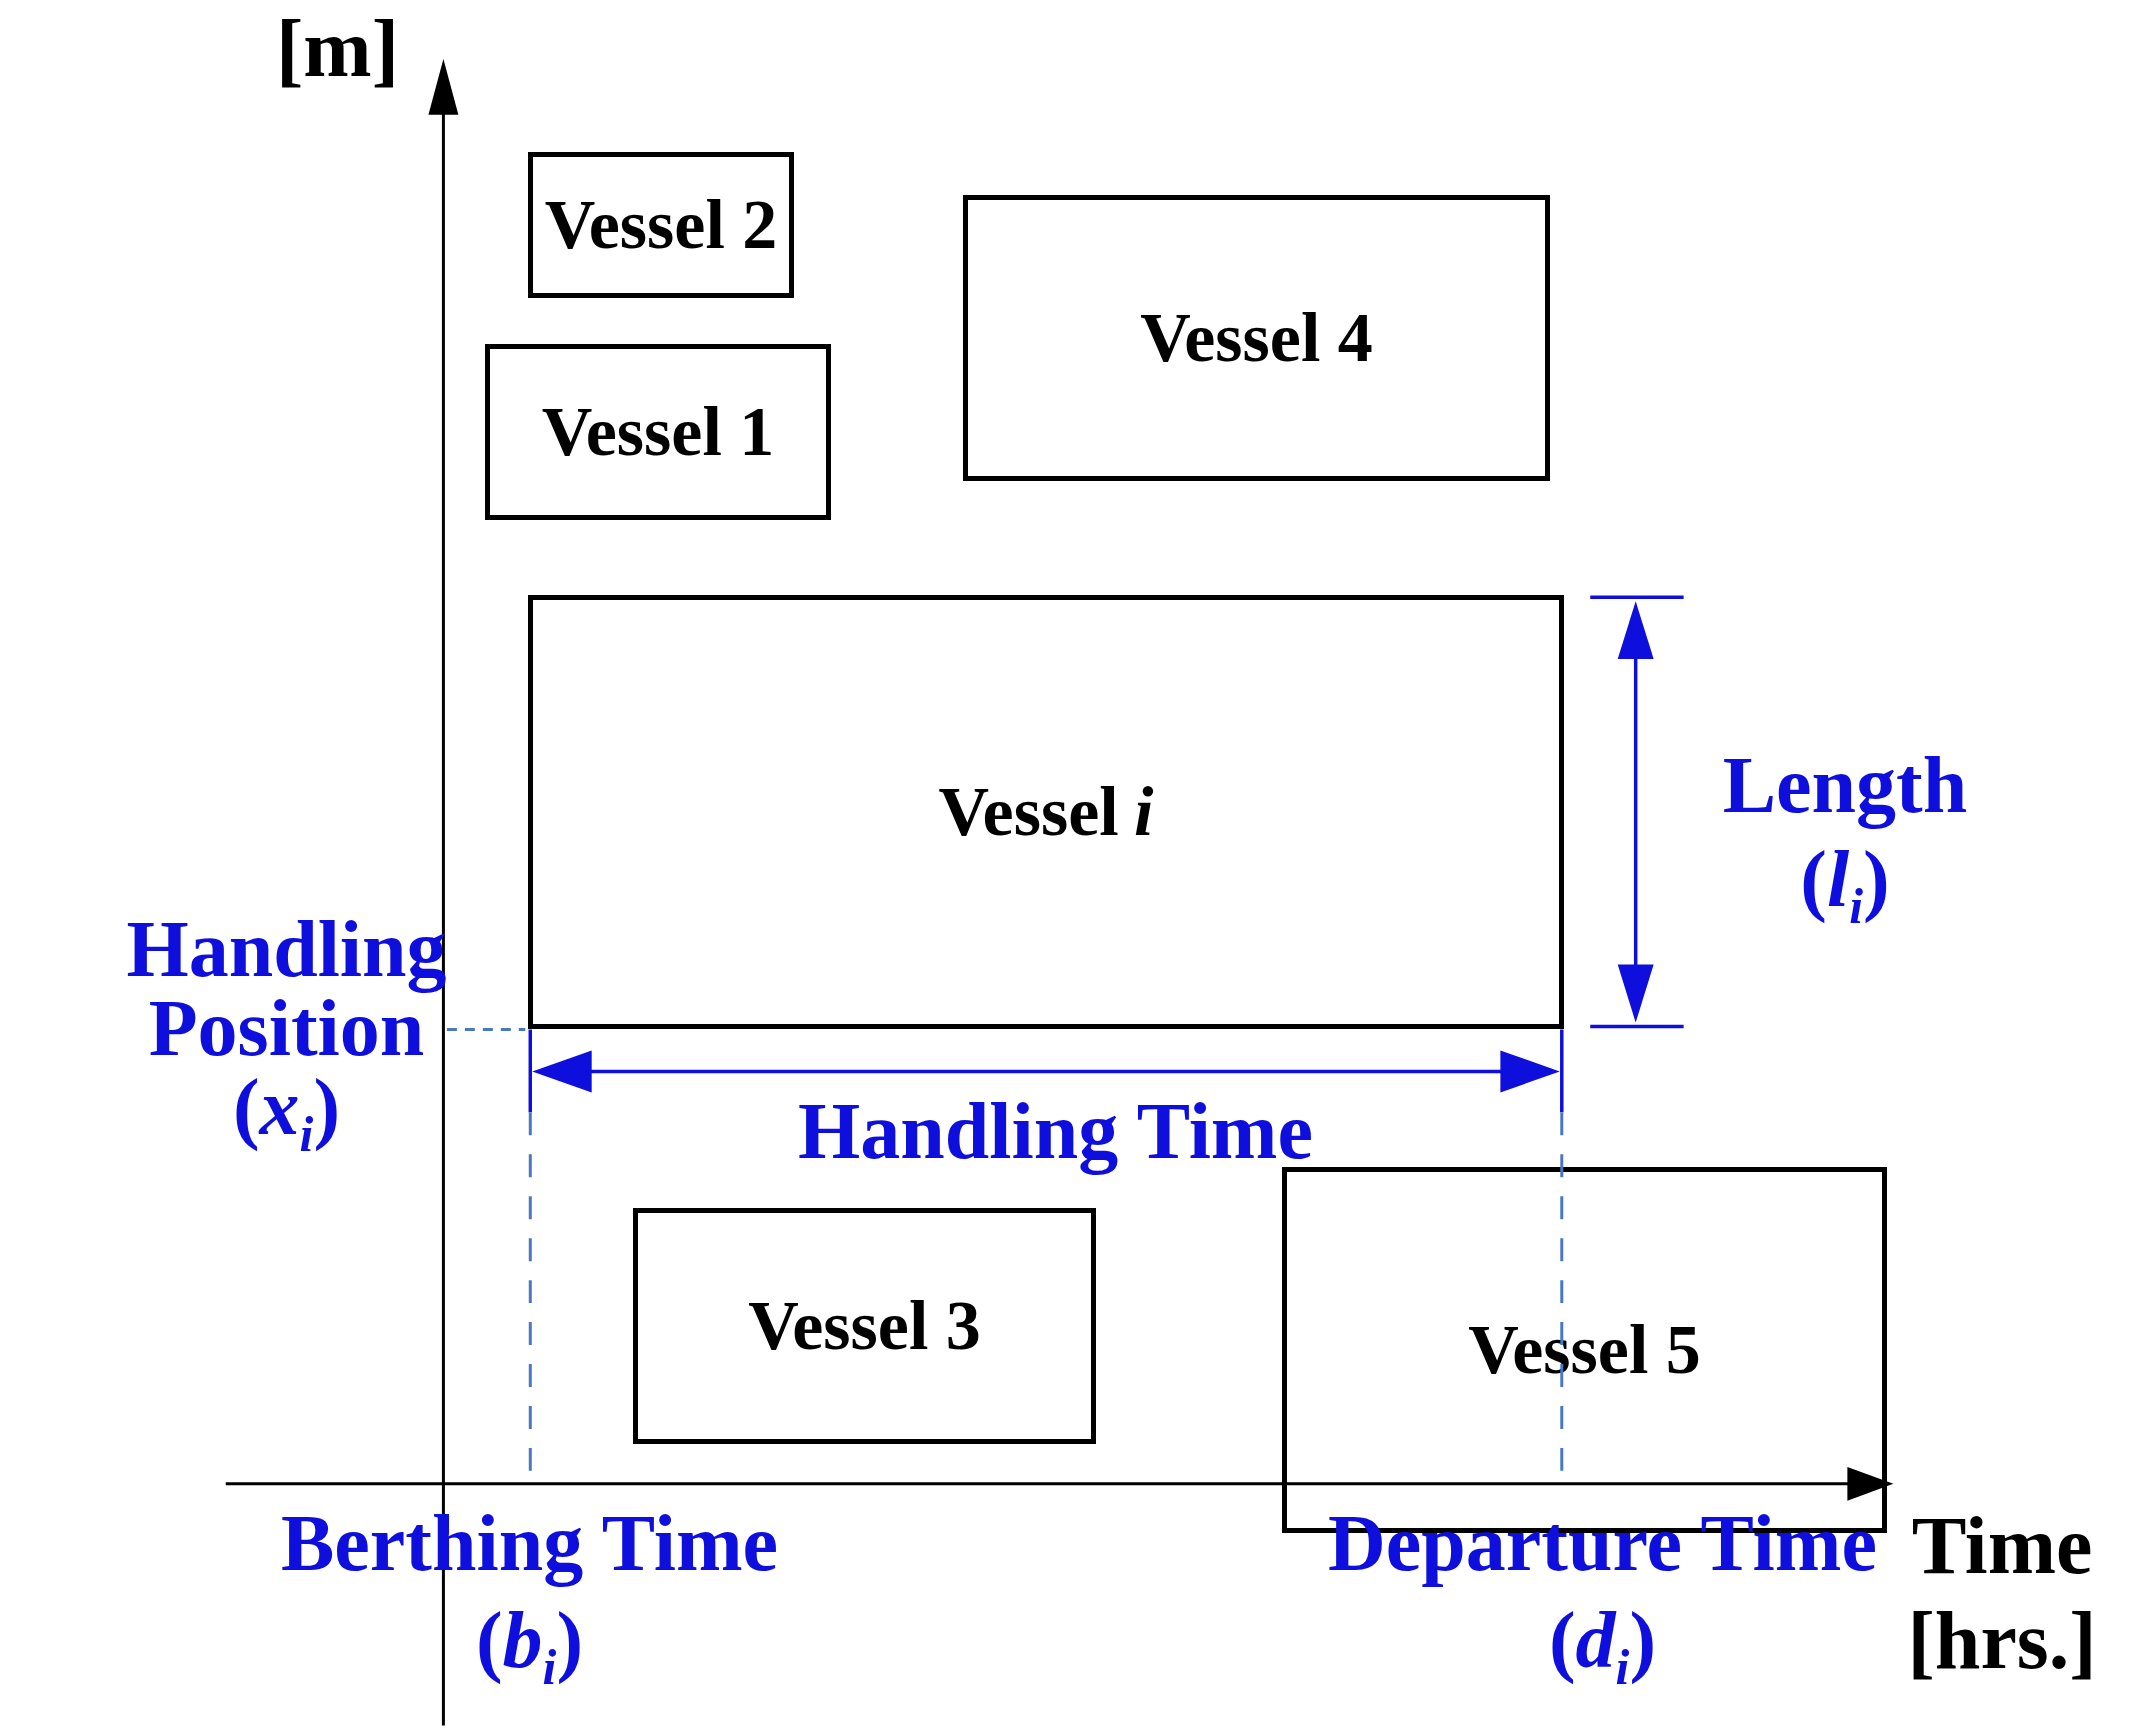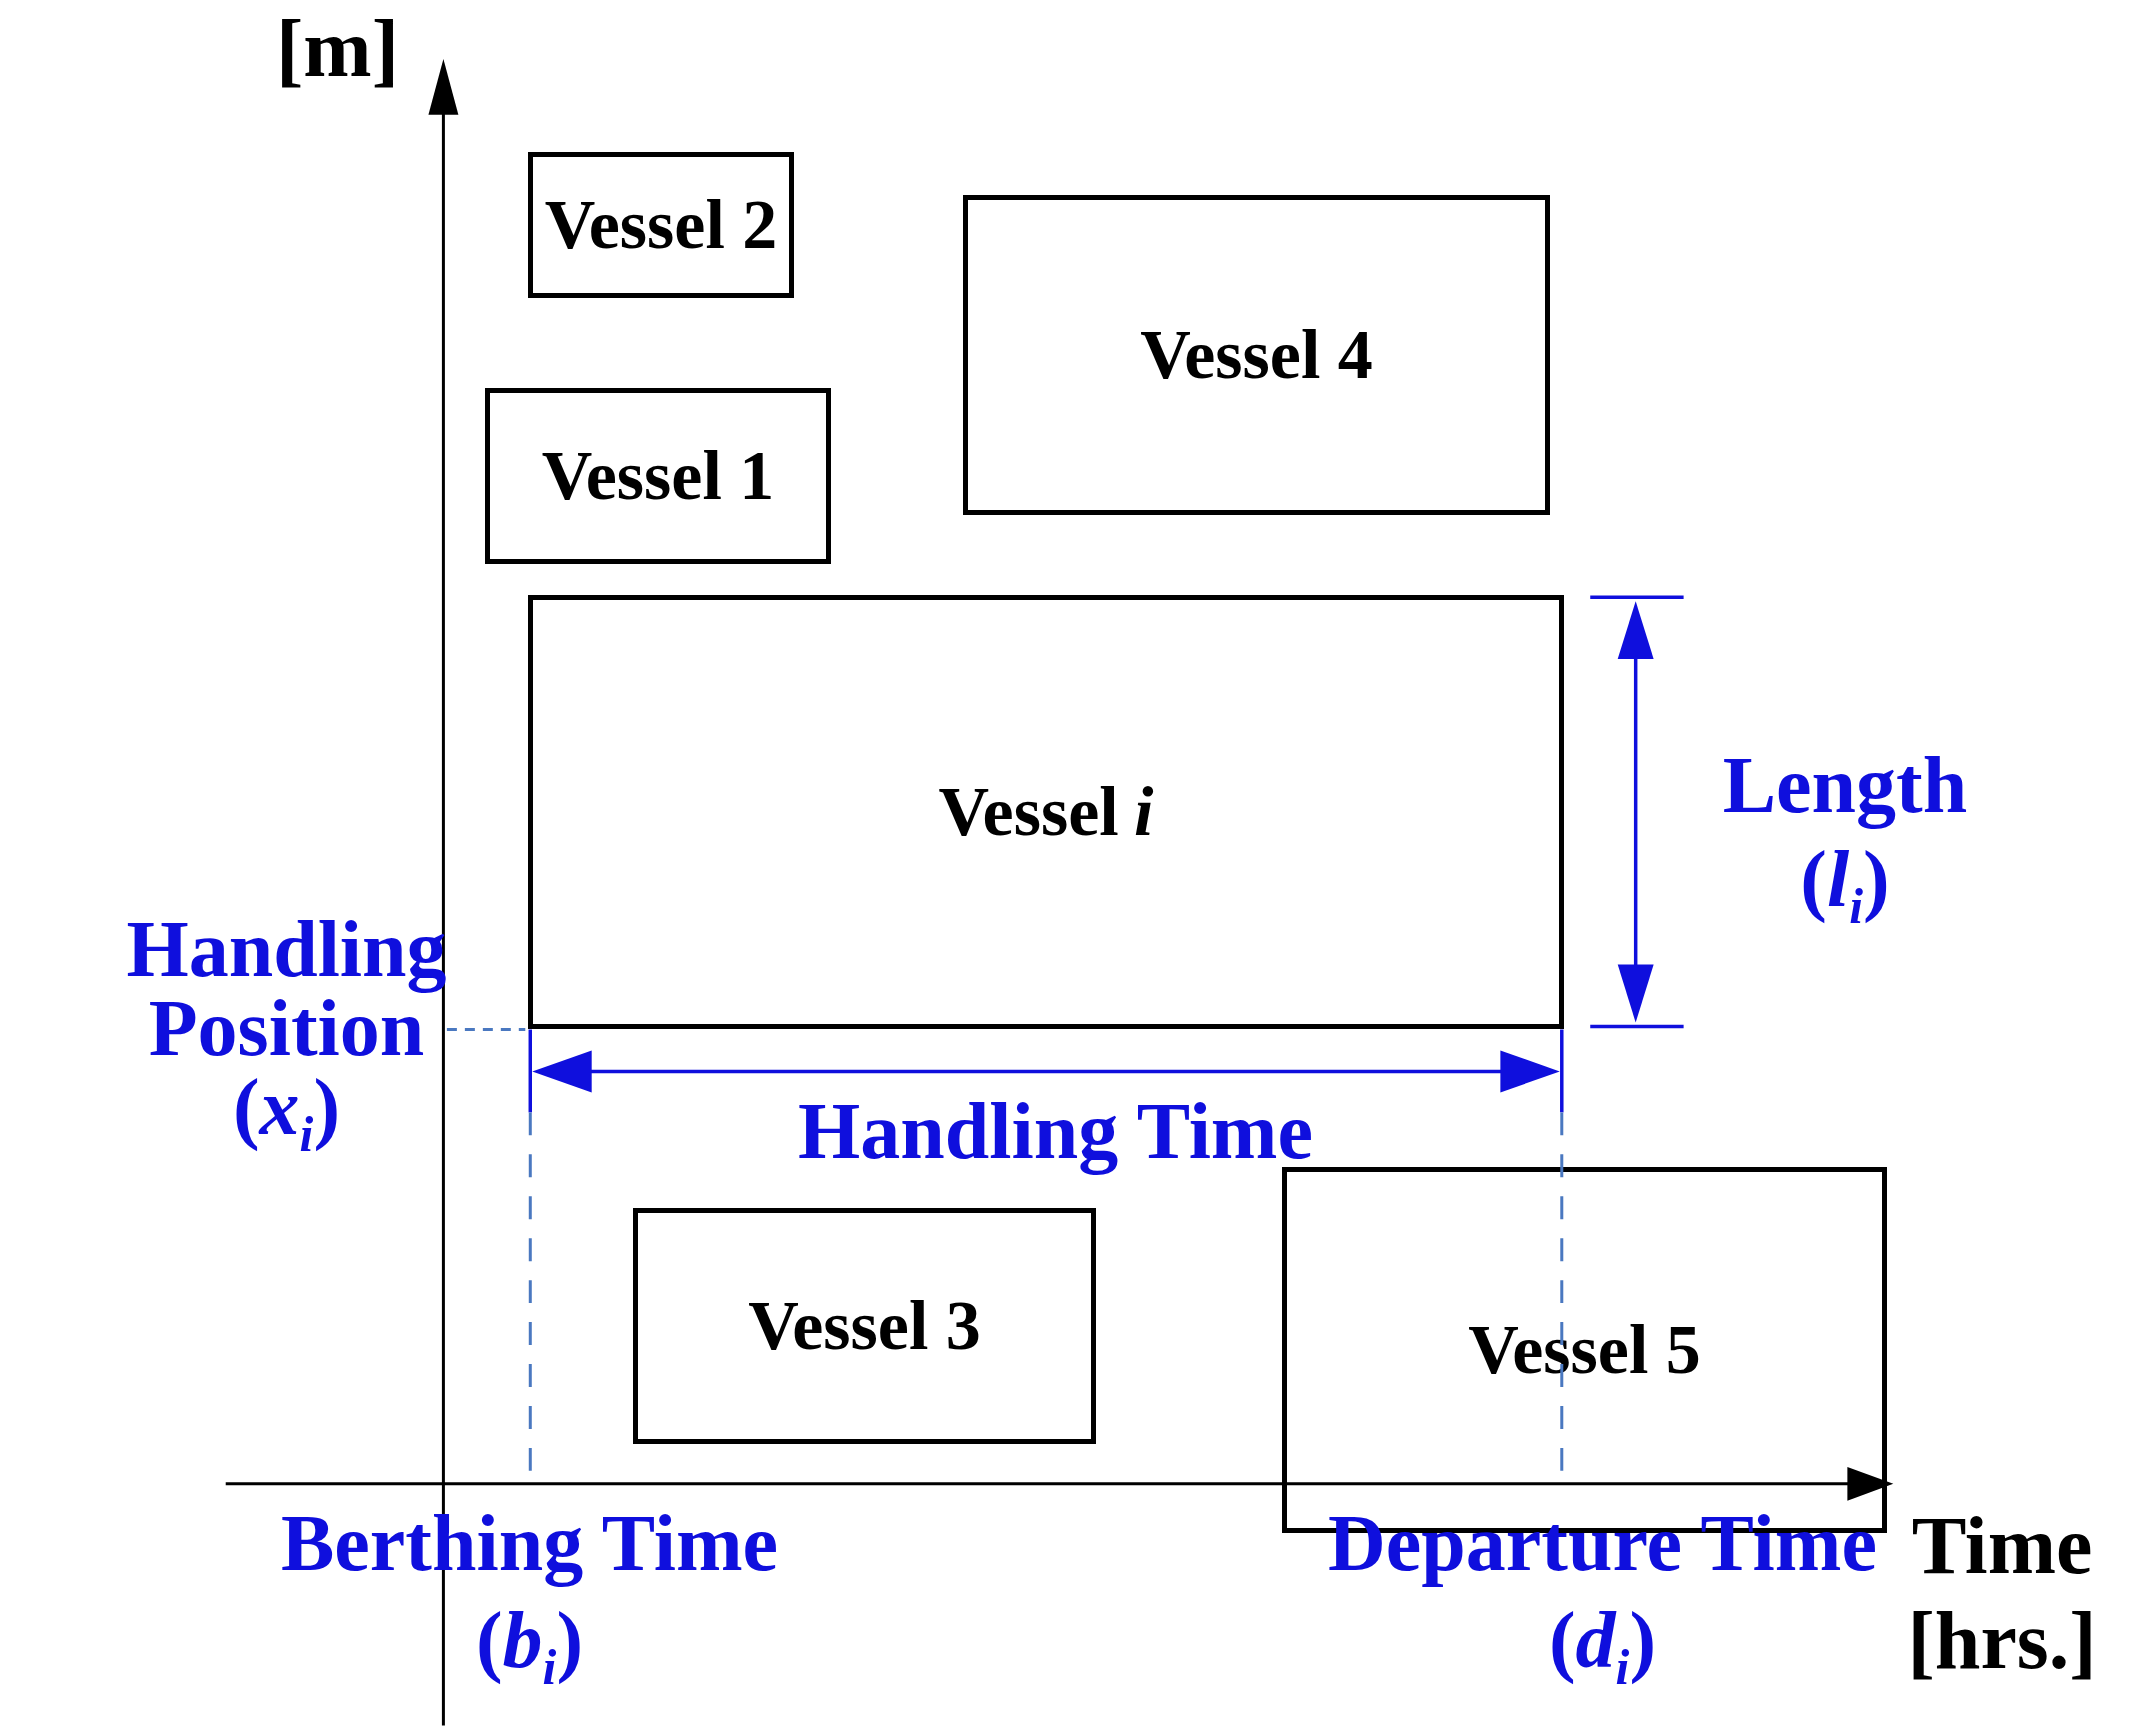--- a/index.html
+++ b/index.html
@@ -53,25 +53,25 @@
 </style>
 </head>
 <body>
 
 <div class="canvas">
 
   <div class="vessel-box" style="left:528px;top:152px;width:266px;height:146px;">
     <span>Vessel 2</span>
   </div>
 
-  <div class="vessel-box" style="left:485px;top:344px;width:346px;height:176px;margin-top:44px;">
+  <div class="vessel-box" style="left:485px;top:344px;width:346px;height:176px;">
     <span>Vessel 1</span>
   </div>
 
-  <div class="vessel-box" style="left:963px;top:195px;width:587px;height:320px;">
+  <div class="vessel-box" style="left:963px;top:195px;width:587px;height:286px;">
     <span>Vessel 4</span>
   </div>
 
   <div class="vessel-box big" style="left:528px;top:595px;width:1036px;height:434px;">
     <span><span>Vessel</span><span class="vessel-var">i</span></span>
   </div>
 
   <div class="vessel-box" style="left:633px;top:1208px;width:463px;height:236px;align-items:center;">
     <span>Vessel 3</span>
   </div>

